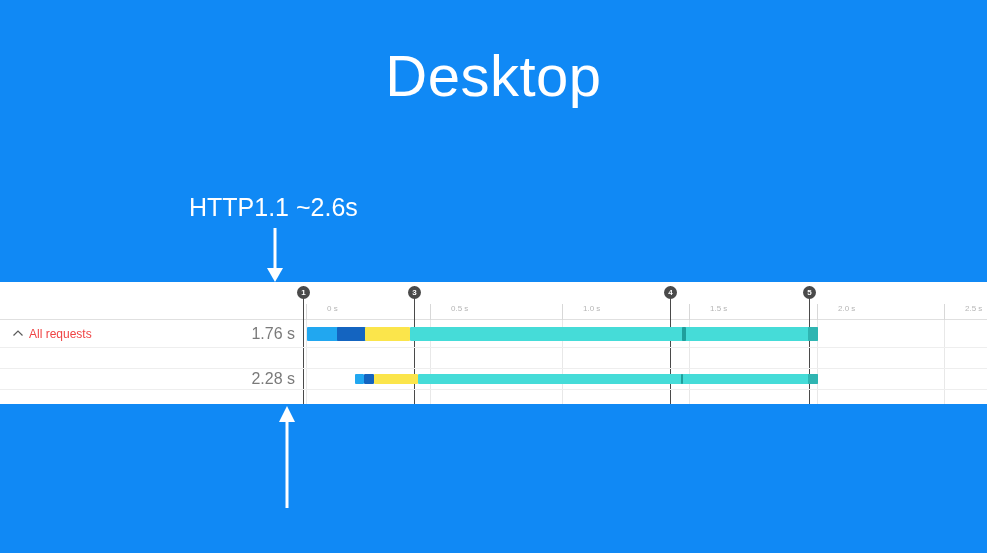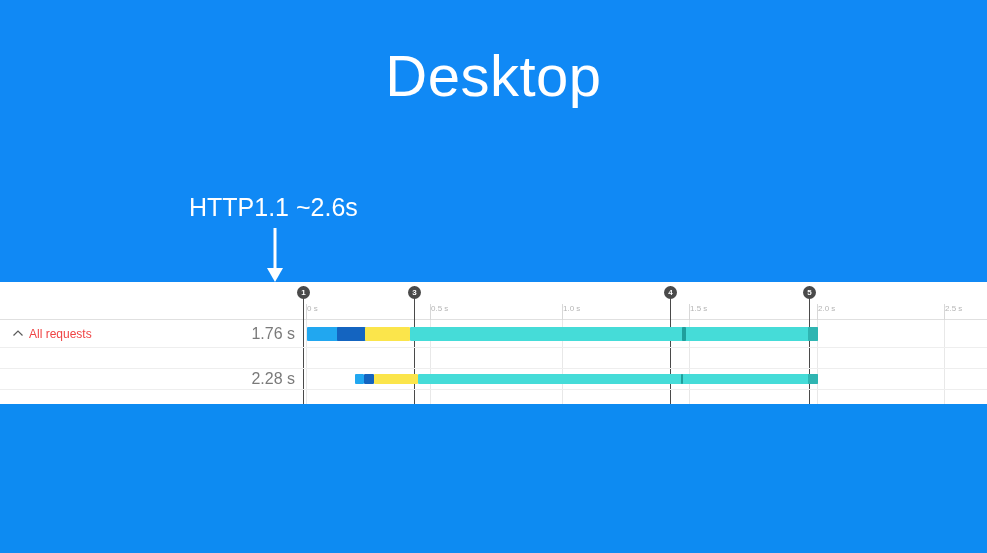--- a/index.html
+++ b/index.html
@@ -6,21 +6,21 @@
     margin: 0;
     padding: 0;
     background: #0d8bf2;
   }
   body {
     font-family: "Liberation Sans", sans-serif;
   }
   #slide {
     position: relative;
     width: 987px;
-    height: 404px;
+    height: 553px;
     background: #1089f5;
     overflow: hidden;
   }
 
   
   #slide-title {
     position: absolute;
     top: 44px;
     left: 0;
     width: 987px;
@@ -71,21 +71,21 @@
     width: 987px;
     height: 38px;
     border-bottom: 1px solid #e0e0e0;
     box-sizing: border-box;
   }
   .ruler-tick {
     position: absolute;
     top: 22px;
     height: 16px;
     border-left: 1px solid #d8d8d8;
-    padding-left: 0;
+    padding-left: 20px;
     color: #b5b5b5;
     font-size: 8px;
     line-height: 10px;
     white-space: nowrap;
     font-family: "Liberation Sans", sans-serif;
   }
 
   
   .grid-line {
     position: absolute;

